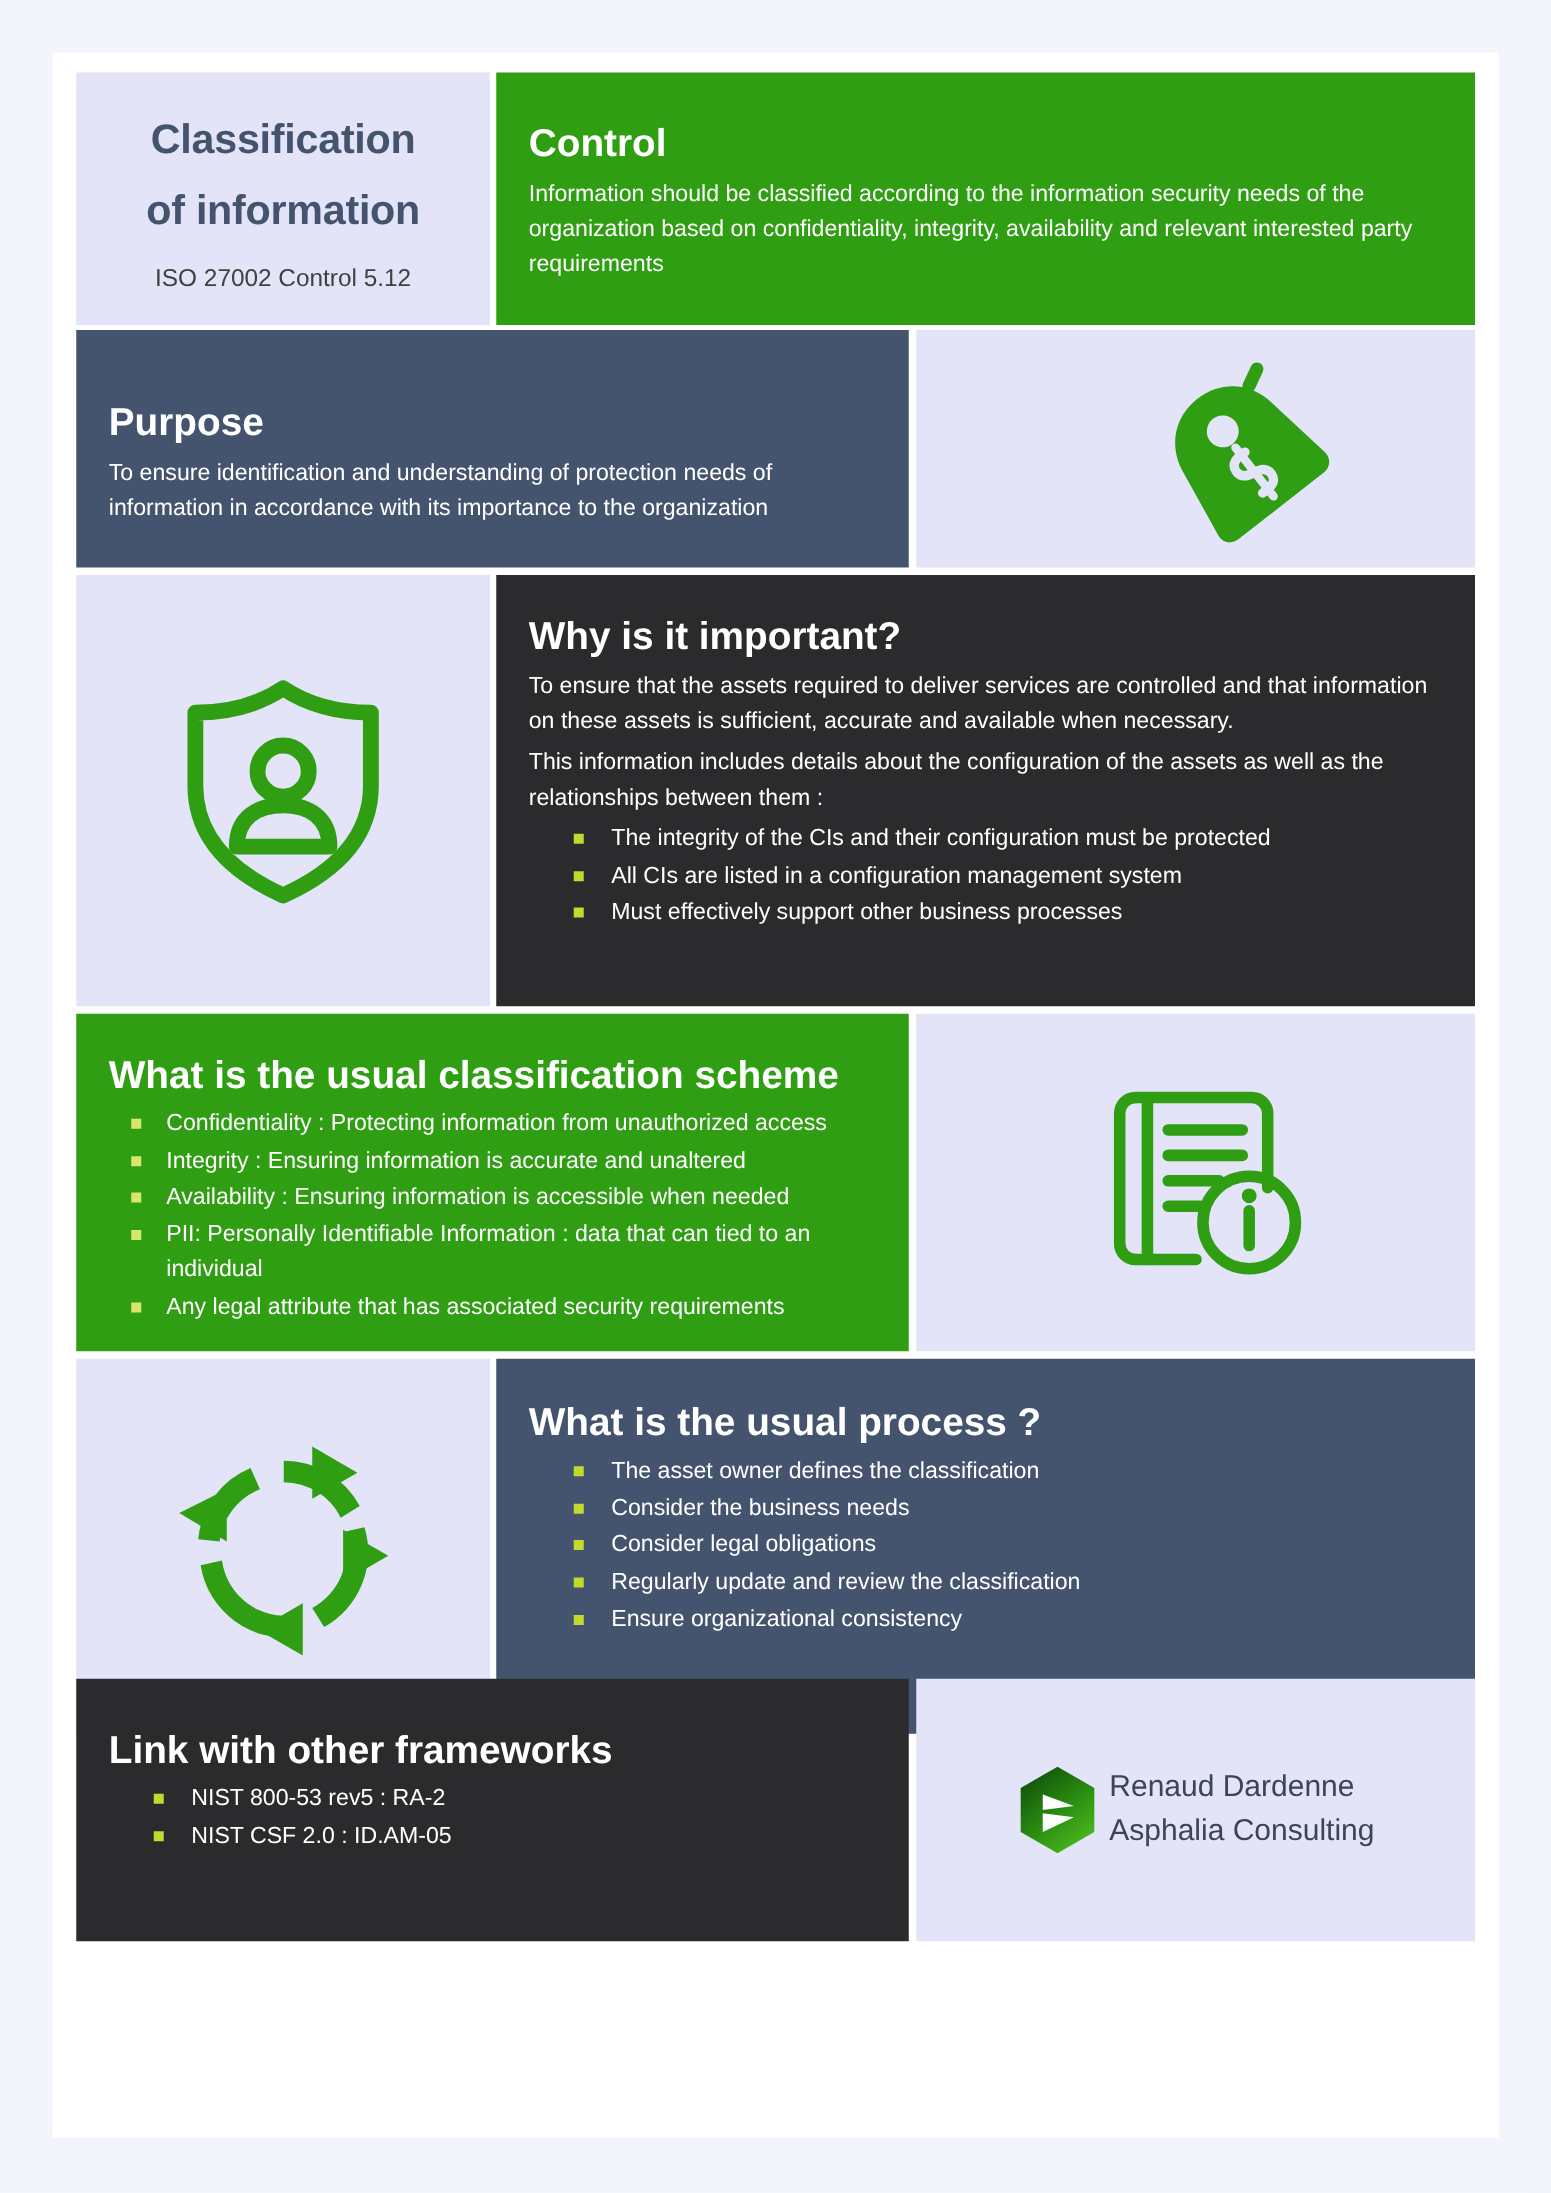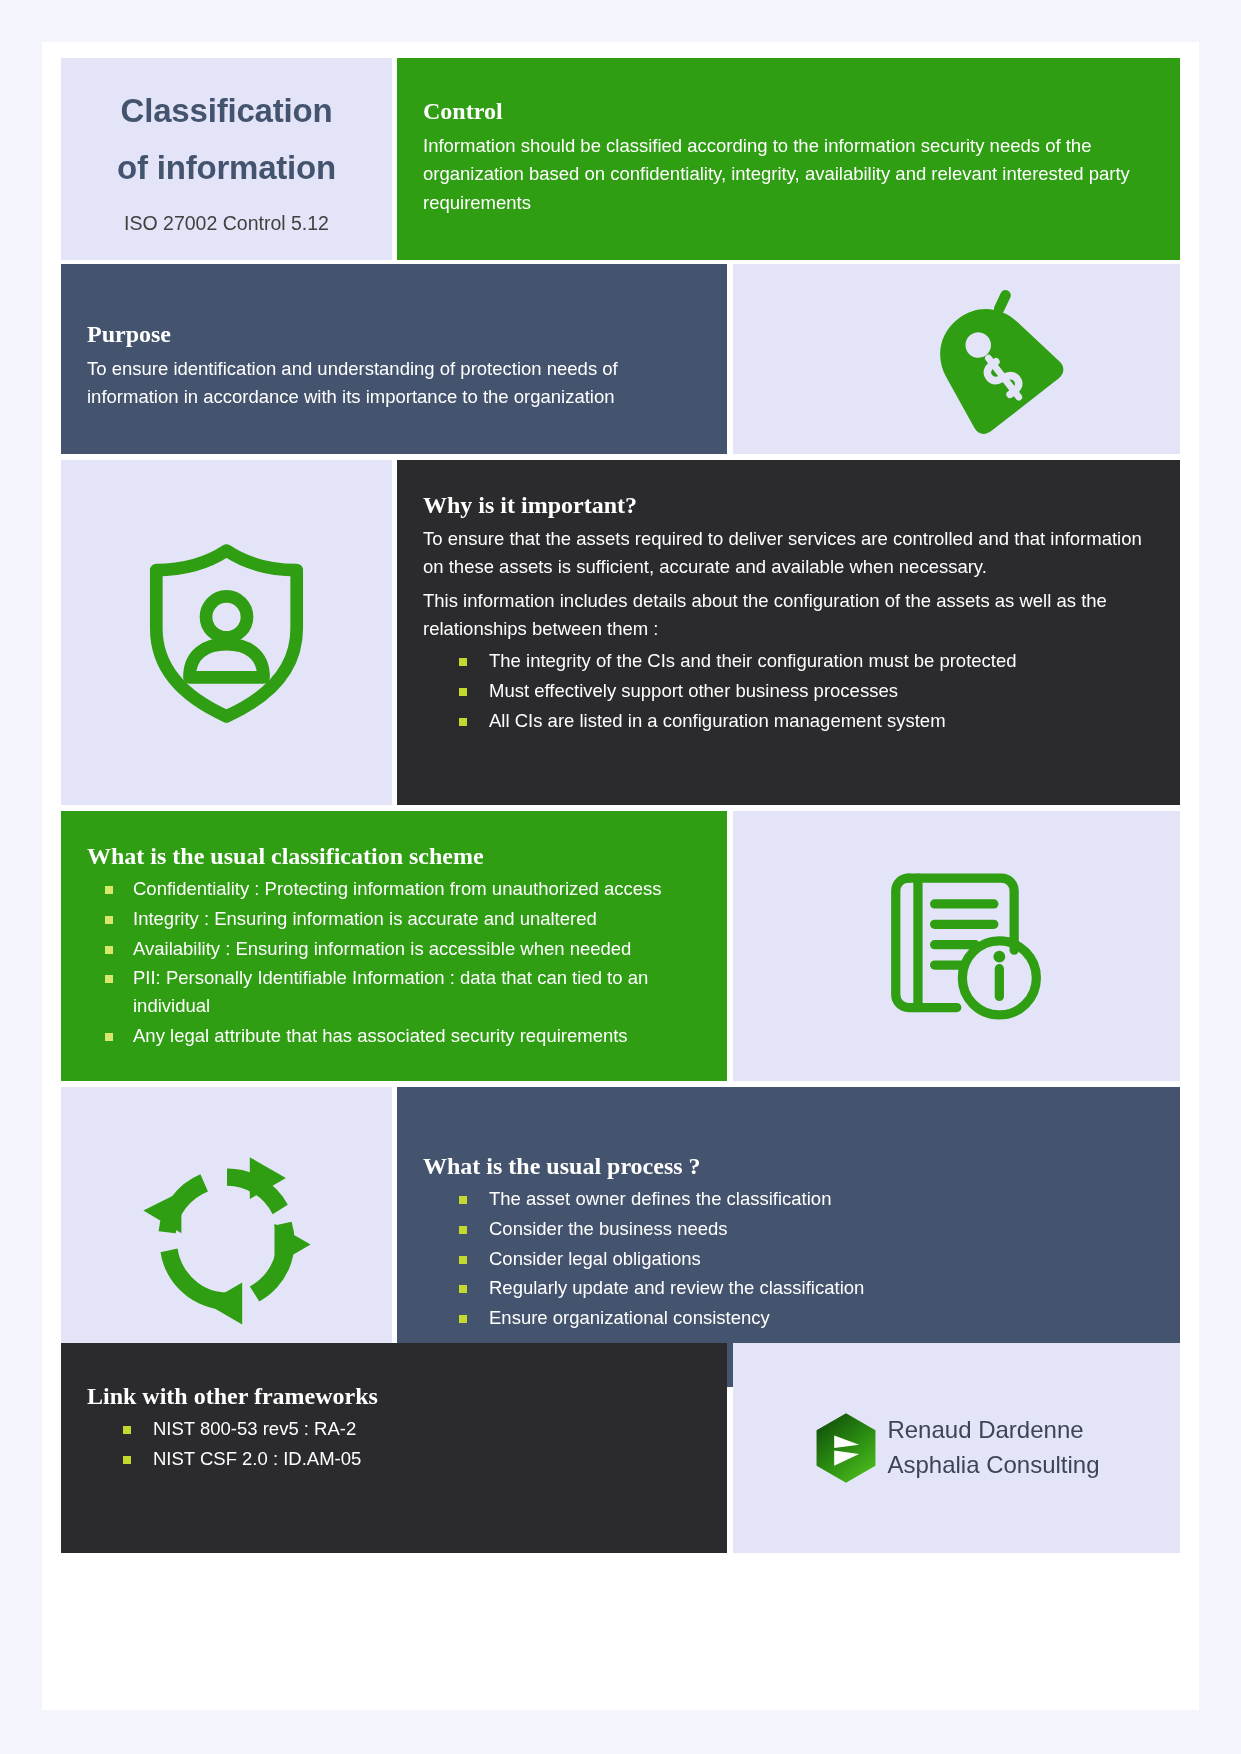--- a/index.html
+++ b/index.html
@@ -56,23 +56,22 @@
     font-size: 19.5px;
     color: #404040;
     text-align: center;
     margin-top: 16px;
   }
 
   
   .card-h {
     color: #ffffff;
     font-weight: bold;
-    font-size: 24px;
+    font-size: 31px;
     line-height: 1.25;
-    font-family: Liberation Serif, serif;
   }
   .card-p {
     color: #ffffff;
     font-size: 18.5px;
     line-height: 1.53;
   }
   .card-p.gap { margin-top: 25px; }
 
   ul.blist {
     list-style: none;
@@ -113,21 +112,21 @@
   #why-card .card-p { margin-top: 5px; }
 
   
   #scheme-card { left: 19px; top: 769px; width: 666px; height: 270px; padding: 30px 26px 0 26px; }
   #scheme-card ul.blist li { padding-left: 46px; }
   #scheme-card ul.blist li::before { left: 18px; }
   #scheme-icon-card { left: 691px; top: 769px; width: 447px; height: 270px; }
 
   
   #process-icon-card { left: 19px; top: 1045px; width: 331px; height: 300px; }
-  #process-card { left: 355px; top: 1045px; width: 783px; height: 300px; padding: 64px 26px 0 26px; }
+  #process-card { left: 355px; top: 1045px; width: 783px; height: 300px; padding: 32px 26px 0 26px; }
 
   
   #frameworks-card { left: 19px; top: 1301px; width: 666px; height: 210px; padding: 38px 44px 0 26px; }
   #sign-card {
     left: 691px; top: 1301px; width: 447px; height: 210px;
     display: flex; align-items: center; justify-content: center; gap: 8px;
   }
   #sign-card .names { display: flex; flex-direction: column; }
   #sign-card .names span {
     font-size: 24px;
@@ -188,22 +187,22 @@
           <path d="M31 73 C31 61 39.5 56 50 56 C60.5 56 69 61 69 73 Z" fill="none" stroke="#2f9e12" stroke-width="6.5" stroke-linejoin="round"></path>
         </svg>
       </div>
     </div>
     <div class="panel bg-dark" id="why-card">
       <div class="card-h">Why is it important?</div>
       <div class="card-p">To ensure that the assets required to deliver services are controlled and that information on these assets is sufficient, accurate and available when necessary.</div>
       <div class="card-p gap">This information includes details about the configuration of the assets as well as the relationships between them :</div>
       <ul class="blist">
         <li>The integrity of the CIs and their configuration must be protected</li>
+        <li>All CIs are listed in a configuration management system</li>
         <li>Must effectively support other business processes</li>
-        <li>All CIs are listed in a configuration management system</li>
       </ul>
     </div>
 
     <div class="panel bg-green" id="scheme-card">
       <div class="card-h">What is the usual classification scheme</div>
       <ul class="blist lite">
         <li>Confidentiality : Protecting information from unauthorized access</li>
         <li>Integrity : Ensuring information is accurate and unaltered</li>
         <li>Availability : Ensuring information is accessible when needed</li>
         <li>PII: Personally Identifiable Information : data that can tied to an individual</li>

